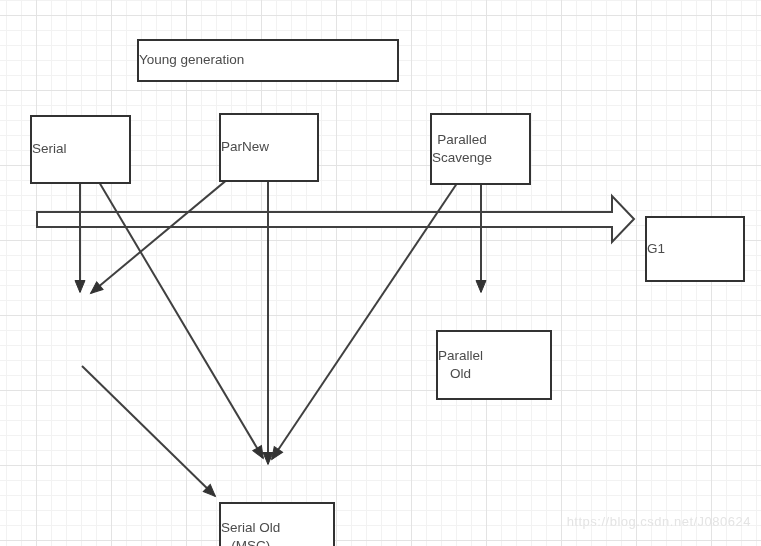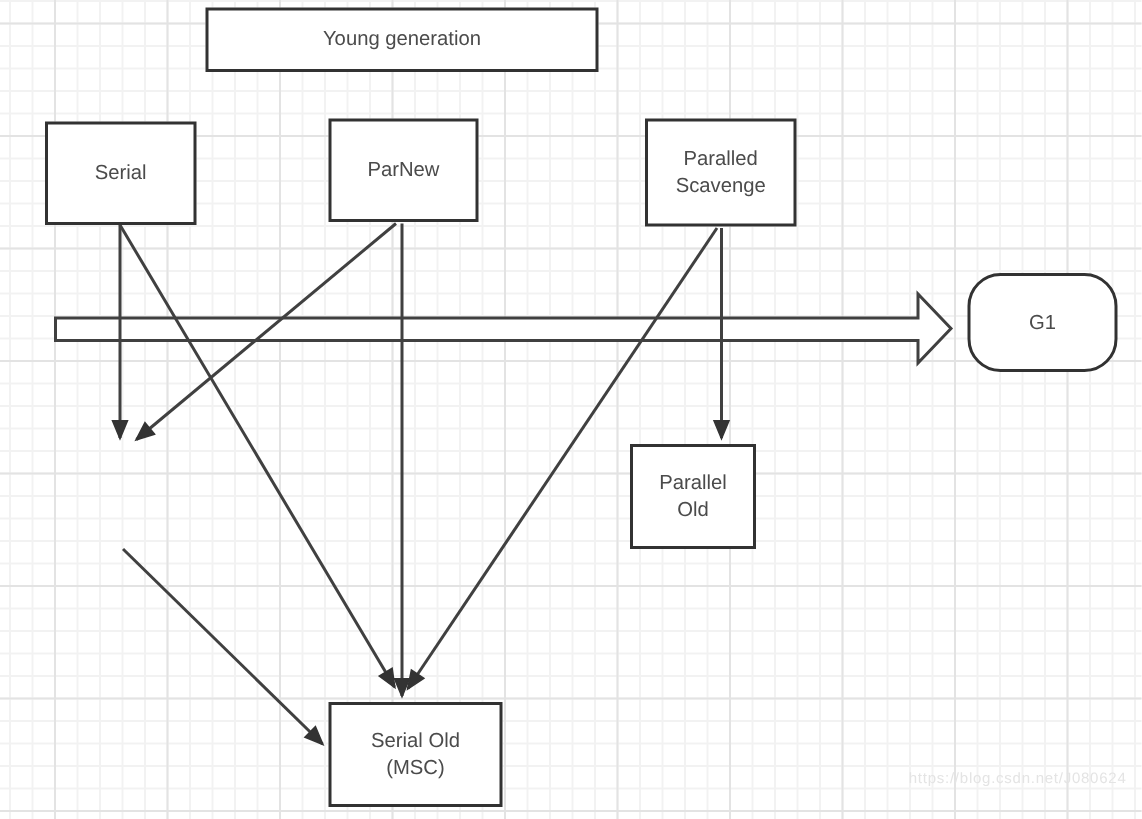--- a/index.html
+++ b/index.html
@@ -27,41 +27,41 @@
     left:0;top:0;
     z-index:1;
   }
   .node{
     position:absolute;
     box-sizing:border-box;
     background:#ffffff;
     border:2px solid #323232;
     display:flex;
     align-items:center;
-    justify-content:center;
     text-align:center;
     white-space:pre-line;
     font-size:13.5px;
     line-height:1.35;
     color:#4b4b4b;
     z-index:2;
+    margin-top:34px;
   }
   .node-young{left:137px;top:5px;width:262px;height:43px;}
   .node-serial{left:30px;top:81px;width:101px;height:69px;}
   .node-parnew{left:219px;top:79px;width:100px;height:69px;}
   .node-pscavenge{left:430px;top:79px;width:101px;height:72px;}
-  .node-g1{left:645px;top:182px;width:100px;height:66px;border-radius:22px;}
+  .node-g1{left:645px;top:182px;width:100px;height:66px;}
   .node-cms{left:30px;top:296px;width:101px;height:70px;}
-  .node-pold{left:420px;top:296px;width:84px;height:70px;}
+  .node-pold{left:436px;top:296px;width:116px;height:70px;}
   .node-serialold{left:219px;top:468px;width:116px;height:70px;}
   .watermark{
     position:absolute;
     right:10px;
     top:514px;
-    font-size:10px;
+    font-size:13px;
     letter-spacing:0.5px;
     color:#e4e4e4;
     z-index:1;
     user-select:none;
   }
 </style>
 </head>
 <body>
 
 <div class="canvas">

